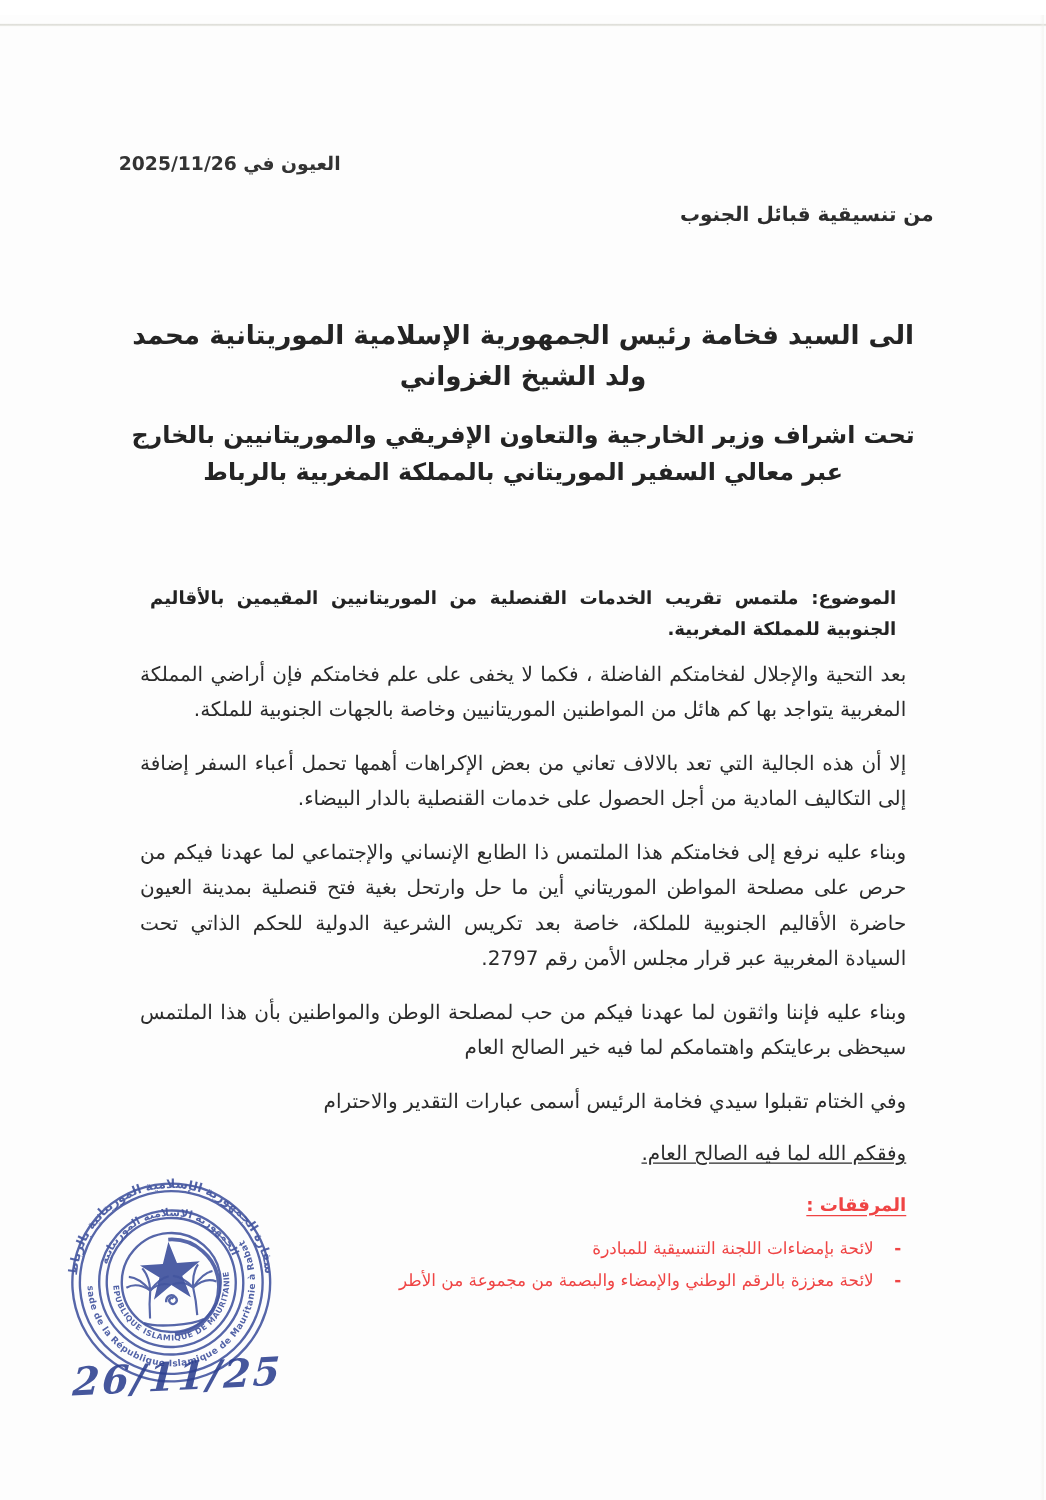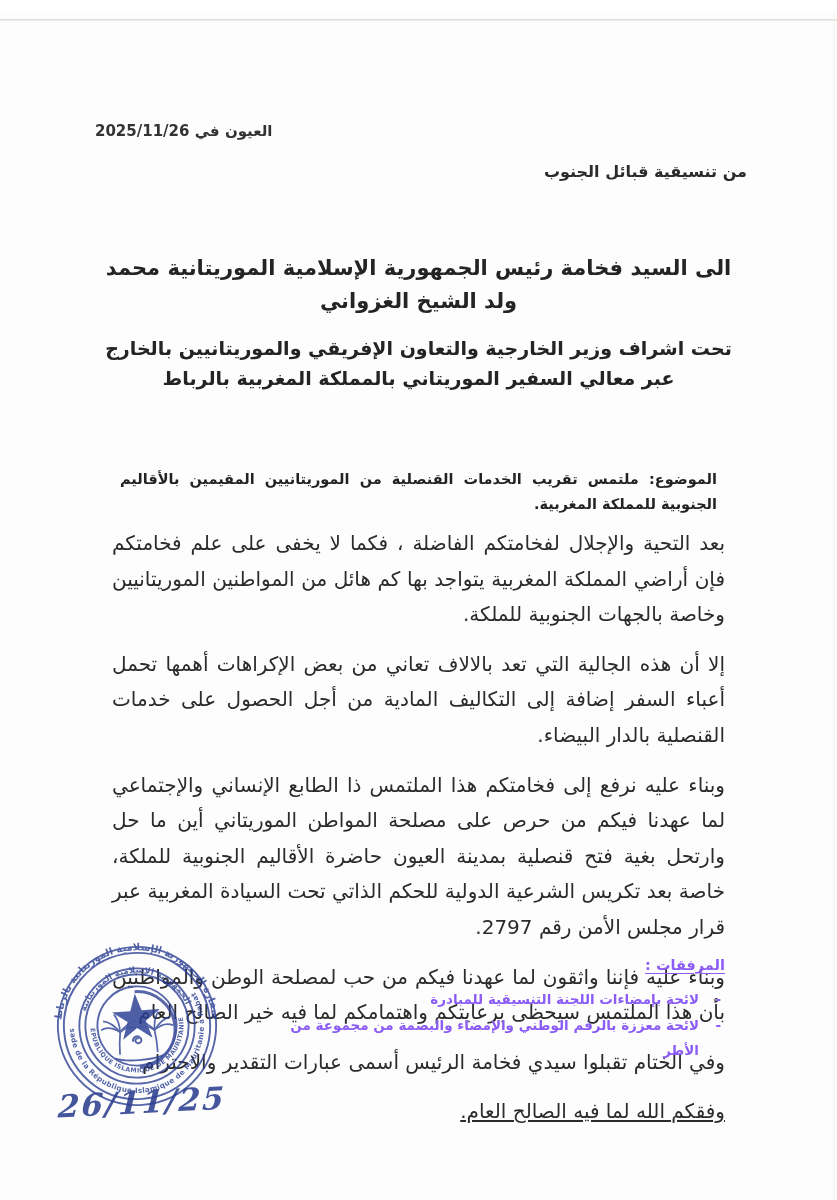--- a/index.html
+++ b/index.html
@@ -92,58 +92,58 @@
     color: #232323;
   }
 
   .body-area {
     position: absolute;
     top: 514px;
     left: 112px;
     right: 112px;
   }
   .para {
-    font-size: 20px;
+    font-size: 16px;
     line-height: 1.78;
     text-align: justify;
     text-align-last: right;
     color: #2b2b2b;
     margin: 0 0 14px 0;
   }
   .para.center-last {
     text-align: right;
   }
   .para .uline {
     text-decoration: underline;
     text-underline-offset: 2px;
   }
 
   .attach {
     position: absolute;
     top: 945px;
     right: 112px;
     width: 470px;
-    color: #8b5cf6;
+    color: #ef4444;
   }
   .attach-title {
     font-size: 14.5px;
     font-weight: 700;
     text-decoration: underline;
     text-underline-offset: 3px;
     margin-bottom: 14px;
     text-align: right;
   }
   .attach-list {
     list-style: none;
     margin: 0;
     padding: 0;
   }
   .attach-item {
     font-size: 13.5px;
-    font-weight: 700;
+    font-weight: 400;
     line-height: 1.9;
     text-align: right;
     padding-right: 26px;
     position: relative;
   }
   .attach-item::before {
     content: "-";
     position: absolute;
     right: 4px;
     top: 0;

